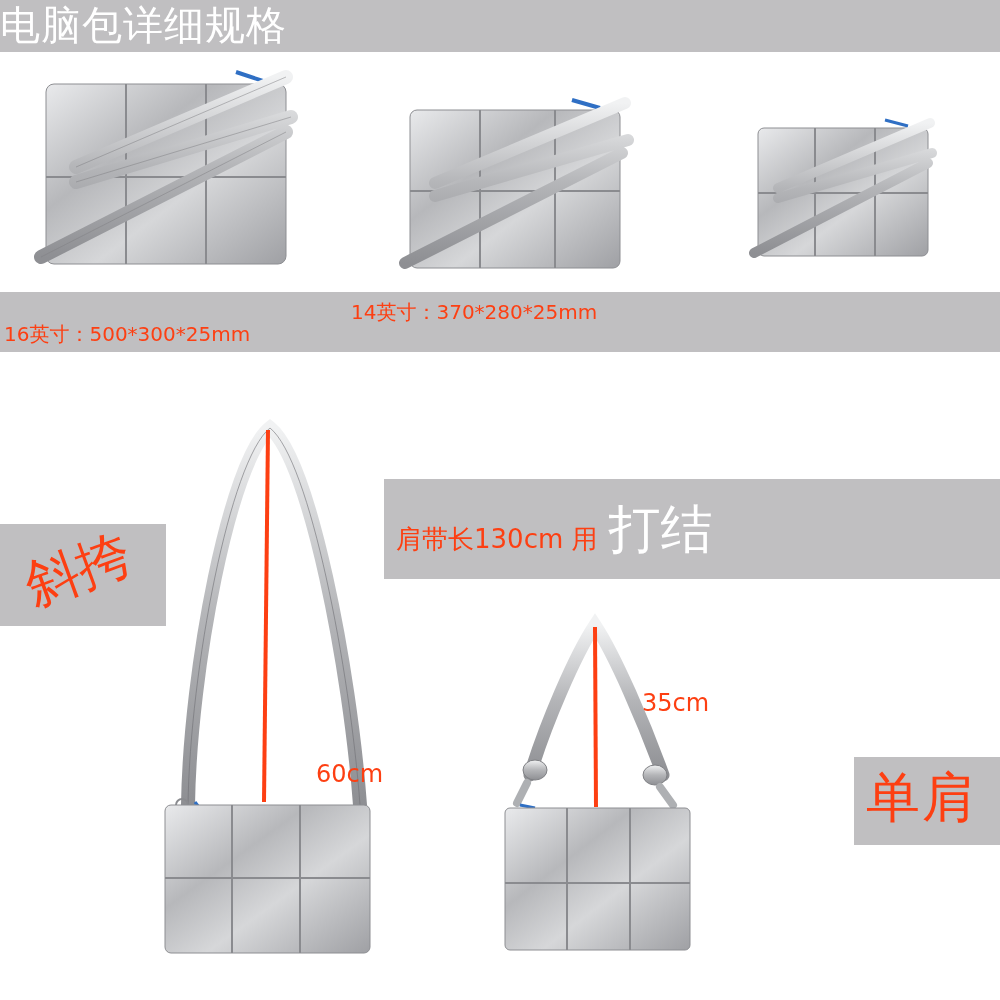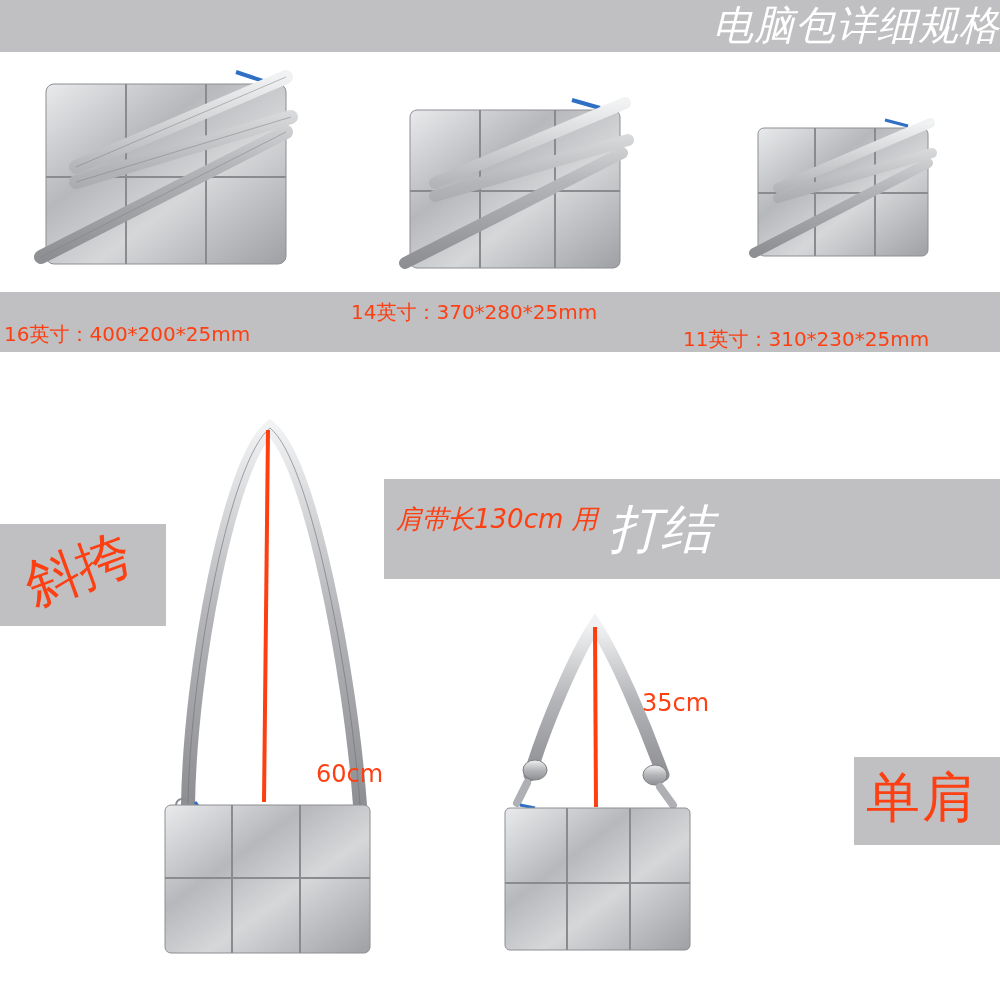--- a/index.html
+++ b/index.html
@@ -4,34 +4,34 @@
   <style>
     html, body { margin: 0; padding: 0; background: #ffffff; }
     body { width: 1000px; height: 1000px; position: relative; overflow: hidden;
            font-family: "DejaVu Sans", "Liberation Sans", sans-serif; }
     .abs { position: absolute; }
     .banner { background: #c0bfc1; }
     .red { color: #fd3f12; }
 
     
     #title-bar { left: 0; top: 0; width: 1000px; height: 52px; }
-    #title-text { position: absolute; left: 0; width: 100%; top: 2px; text-align: right;
-                  font-size: 40px; line-height: 46px; letter-spacing: 1px; color: #fff; font-style: italic; }
+    #title-text { position: absolute; left: 0; width: 100%; top: 2px; text-align: left;
+                  font-size: 40px; line-height: 46px; letter-spacing: 1px; color: #fff; }
 
     
     #spec-bar { left: 0; top: 292px; width: 1000px; height: 60px; }
     .spec { position: absolute; font-size: 20px; line-height: 24px; white-space: nowrap; }
     #spec-16 { left: 4px; top: 30px; }
     #spec-14 { left: 351px; top: 8px; text-align: right; }
     #spec-11 { left: 683px; top: 35px; }
 
     
     #strap-banner { left: 384px; top: 479px; width: 616px; height: 100px; }
     #strap-text { position: absolute; left: 12px; top: 22px; white-space: nowrap;
-                  display: flex; height: 56px; font-style: italic; }
+                  display: flex; align-items: flex-end; height: 56px; }
     #strap-text .small { font-size: 26px; line-height: 36px; color: #fd3f12; }
     #strap-text .big { font-size: 52px; line-height: 56px; color: #fff; margin: 0 11px; }
 
     
     #cross-label-box { left: 0; top: 524px; width: 166px; height: 102px; }
     #cross-label { position: absolute; left: 24px; top: 14px; font-size: 54px; line-height: 64px;
                    transform: rotate(-20deg); transform-origin: center; color: #fd3f12; }
     #shoulder-label-box { left: 854px; top: 757px; width: 150px; height: 88px; }
     #shoulder-label { position: absolute; left: 12px; top: 8px; font-size: 54px; line-height: 66px;
                       color: #fd3f12; letter-spacing: 2px; }
@@ -87,23 +87,22 @@
 <svg style="left:750px;top:118px" width="200" height="145" viewBox="0 0 200 145">
   <rect x="8" y="10" width="170" height="128" rx="6" fill="url(#puff)" stroke="#8d8e92"></rect>
   <line x1="65" y1="10" x2="65" y2="138" stroke="#8a8b8f" stroke-width="2"></line>
   <line x1="125" y1="10" x2="125" y2="138" stroke="#8a8b8f" stroke-width="2"></line>
   <line x1="8" y1="75" x2="178" y2="75" stroke="#8a8b8f" stroke-width="2"></line>
   <path d="M135 2 L158 8" stroke="#2f6fc4" stroke-width="3"></path>
   <path d="M28 70 L180 5 M28 80 L182 35 M4 135 L178 45" stroke="url(#strapg)" stroke-width="10" stroke-linecap="round" fill="none"></path>
 </svg>
 
 <div id="spec-bar" class="abs banner">
-  <div id="spec-16" class="spec red">16英寸：400*200*25mm</div>
+  <div id="spec-16" class="spec red">16英寸：500*300*25mm</div>
   <div id="spec-14" class="spec red">14英寸：370*280*25mm</div>
-  <div id="spec-11" class="spec red">11英寸：310*230*25mm</div>
 </div>
 
 <div id="cross-label-box" class="abs banner">
   <div id="cross-label">斜挎</div>
 </div>
 
 <svg style="left:160px;top:420px" width="230" height="570" viewBox="0 0 230 570">
   <path d="M28 385 C 30 250, 70 40, 110 8 C 150 40, 190 250, 200 385" stroke="url(#strapg)" stroke-width="14" fill="none" stroke-linecap="round"></path>
   <path d="M28 385 C 30 250, 70 40, 110 8 C 150 40, 190 250, 200 385" stroke="#6f7074" stroke-width="1" fill="none" opacity="0.6"></path>
   <circle cx="22" cy="385" r="6" fill="none" stroke="#8a8b8f" stroke-width="2"></circle>

